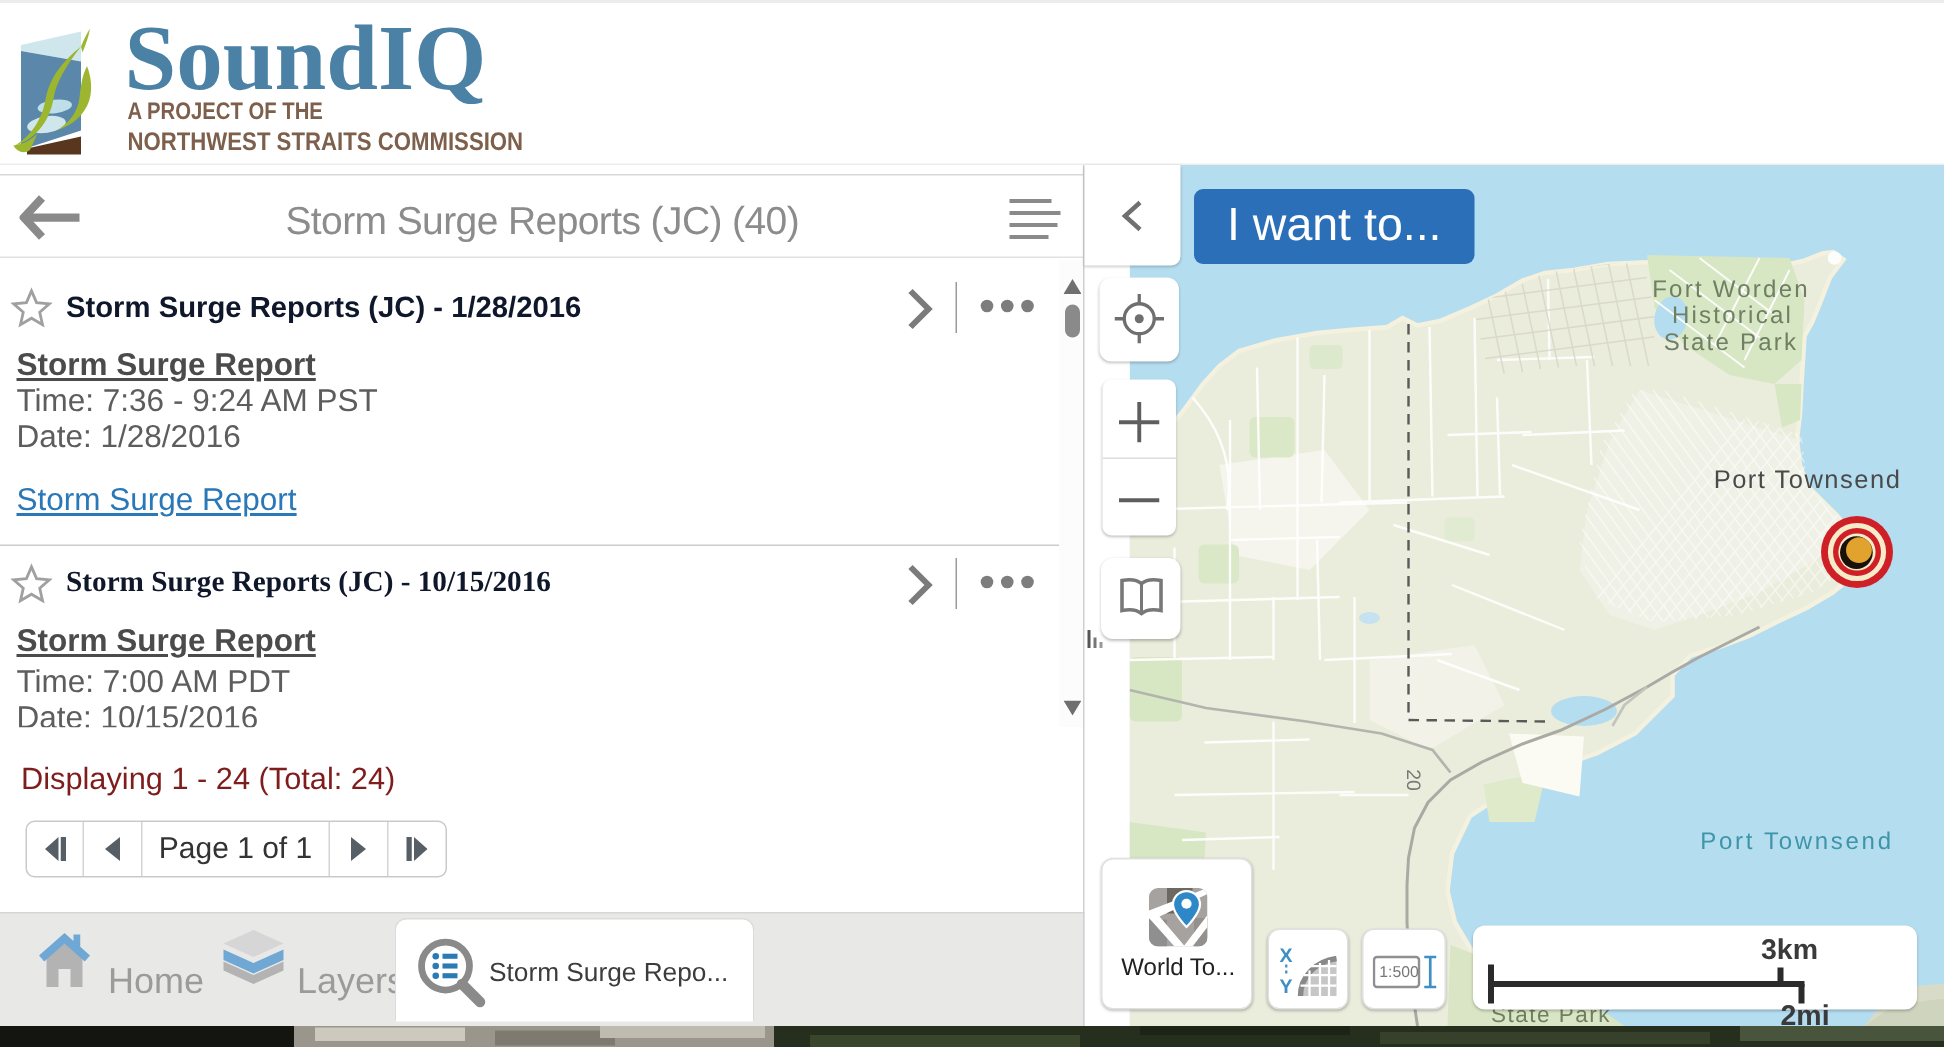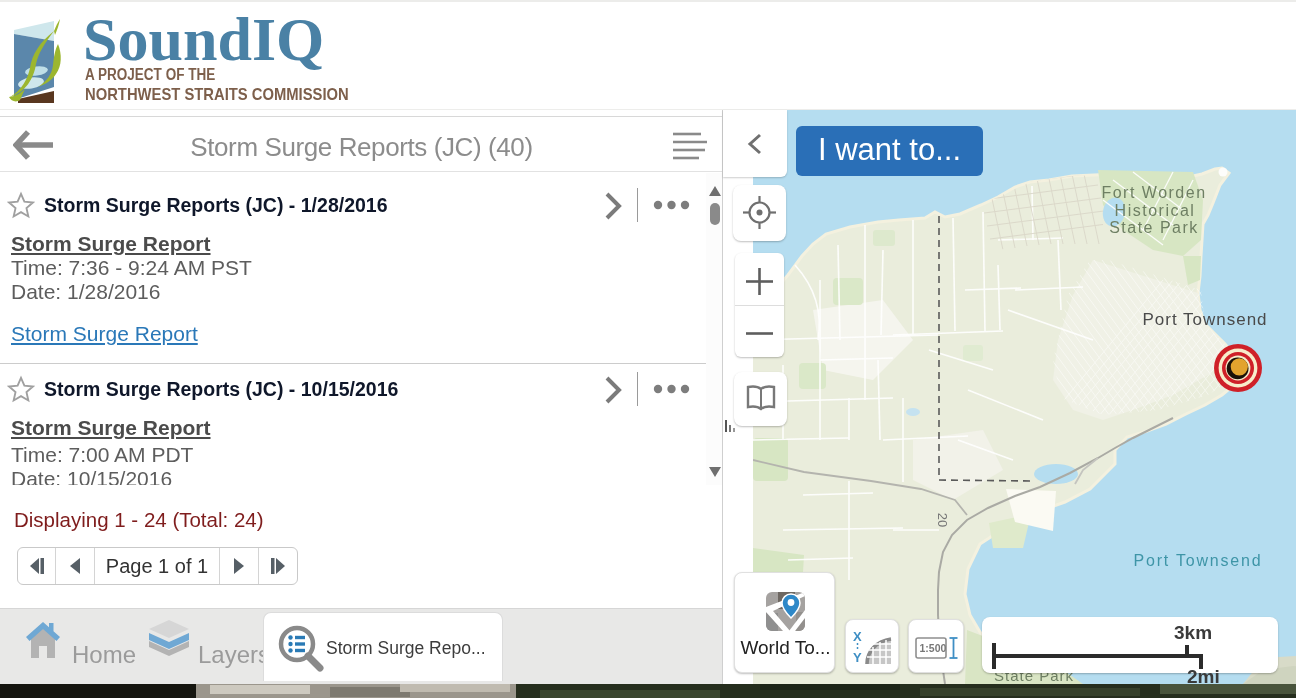--- a/index.html
+++ b/index.html
@@ -102,21 +102,21 @@
       </div>
       <div class="abs bodyhead" style="left:11px; top:59px;">Storm Surge Report</div>
       <div class="abs bodytxt" style="left:11px; top:83px;">Time: 7:36 - 9:24 AM PST</div>
       <div class="abs bodytxt" style="left:11px; top:107px;">Date: 1/28/2016</div>
       <div class="abs linktxt" style="left:11px; top:149px;">Storm Surge Report</div>
       <div class="abs divider" style="top:190px;"></div>
 
       <svg class="abs" style="left:7px; top:202px;" width="28" height="28" viewBox="0 0 24 24">
         <path d="M12 2.5 L14.9 9.2 L22.2 9.9 L16.7 14.7 L18.3 21.8 L12 18.1 L5.7 21.8 L7.3 14.7 L1.8 9.9 L9.1 9.2 Z" fill="none" stroke="#a0a0a0" stroke-width="1.6"></path>
       </svg>
-      <div class="abs itemtitle" style="left:44px; top:205px;">Storm Surge Reports (JC) - 10/15/2016</div>
+      <div class="abs itemtitle" style="left:44px; top:205px;font-family:Liberation Serif, serif;">Storm Surge Reports (JC) - 10/15/2016</div>
       <svg class="abs" style="left:601px; top:202px;" width="24" height="30" viewBox="0 0 24 30">
         <path d="M6 3 L18 15 L6 27" fill="none" stroke="#7b7b7b" stroke-width="4"></path>
       </svg>
       <div class="abs" style="left:637px; top:199px; width:1px; height:34px; background:#9a9a9a;"></div>
       <div class="abs" style="left:652px; top:208px;">
         <svg width="40" height="12" viewBox="0 0 40 12">
           <circle cx="6" cy="6" r="4.2" fill="#7d7d7d"></circle>
           <circle cx="19.5" cy="6" r="4.2" fill="#7d7d7d"></circle>
           <circle cx="33" cy="6" r="4.2" fill="#7d7d7d"></circle>
         </svg>
@@ -434,38 +434,38 @@
         <rect x="0" y="0" width="39" height="39" fill="#a5a2a0"></rect>
         <rect x="12" y="0" width="17" height="17" fill="#6e6862"></rect>
         <rect x="0" y="21" width="12" height="18" fill="#8f8f8f"></rect>
         <rect x="30" y="20" width="9" height="19" fill="#93908d"></rect>
         <path d="M0 15 L39 0 L39 4 L7 19 L24 39 L17 39 L0 20 Z" fill="#fff"></path>
         <path d="M39 18 L23 39 L29 39 L39 26 Z" fill="#fff"></path>
       </g>
       <path d="M25 2 C30 2 34 6 34 11 C34 17 25 26 25 26 C25 26 16 17 16 11 C16 6 20 2 25 2 Z" fill="#2e88c8" stroke="#fff" stroke-width="1.5"></path>
       <circle cx="25" cy="10.5" r="3.4" fill="#fff"></circle>
     </svg>
-    <div style="position:absolute; left:0; top:64px; width:101px; text-align:center; font-size:19px; color:#222;">World To...</div>
+    <div style="position:absolute; left:0; top:64px; width:101px; text-align:center; font-size:16px; color:#222;">World To...</div>
   </div>
   <div class="abs mapbtn" style="left:845px; top:619px; width:54px; height:54px; border:1px solid #e0e0e0;">
     <svg style="position:absolute; left:7px; top:9px;" width="40" height="37" viewBox="0 0 40 37">
       <path d="M14 35 C14 22 24 12 38 10 L38 35 Z" fill="#c6c6c6"></path>
       <path d="M14 35 C14 22 24 12 38 10" fill="none" stroke="#898989" stroke-width="3.6"></path>
       <line x1="20" y1="35" x2="20" y2="18" stroke="#fff" stroke-width="1.5"></line>
       <line x1="27" y1="35" x2="27" y2="13" stroke="#fff" stroke-width="1.5"></line>
       <line x1="33" y1="35" x2="33" y2="11" stroke="#fff" stroke-width="1.5"></line>
       <line x1="14" y1="28" x2="38" y2="28" stroke="#fff" stroke-width="1.5"></line>
       <line x1="16" y1="21" x2="38" y2="21" stroke="#fff" stroke-width="1.5"></line>
       <line x1="20" y1="15" x2="38" y2="15" stroke="#fff" stroke-width="1.5"></line>
       <text x="0" y="12" font-size="13" font-weight="bold" fill="#3f8fc4" font-family="Liberation Sans">X</text>
       <text x="0" y="33" font-size="13" font-weight="bold" fill="#3f8fc4" font-family="Liberation Sans">Y</text>
       <line x1="4.5" y1="14" x2="4.5" y2="20" stroke="#3f8fc4" stroke-width="1.5" stroke-dasharray="2 2"></line>
     </svg>
   </div>
-  <div class="abs mapbtn" style="left:908px; top:619px; width:56px; height:54px; border:1px solid #e0e0e0;font-weight:bold;">
+  <div class="abs mapbtn" style="left:908px; top:619px; width:56px; height:54px; border:1px solid #e0e0e0;">
     <svg style="position:absolute; left:6px; top:15px;" width="44" height="26" viewBox="0 0 44 26">
       <rect x="1" y="3" width="30" height="20" fill="#fff" stroke="#8f8f8f" stroke-width="1.6" rx="2"></rect>
       <text x="4.5" y="16.5" font-size="10.5" fill="#777" font-family="Liberation Sans">1:500</text>
       <line x1="38.5" y1="3" x2="38.5" y2="23" stroke="#3f8fc4" stroke-width="1.8"></line>
       <line x1="34.5" y1="3" x2="42.5" y2="3" stroke="#3f8fc4" stroke-width="1.8"></line>
       <line x1="34.5" y1="23" x2="42.5" y2="23" stroke="#3f8fc4" stroke-width="1.8"></line>
     </svg>
   </div>
   <div class="abs" style="left:982px; top:617px; width:296px; height:56px; background:#fff; border-radius:8px; box-shadow:0 1px 2px rgba(0,0,0,0.25);"></div>
   <svg class="abs" style="left:988px; top:625px;" width="240" height="60" viewBox="0 0 240 60">

